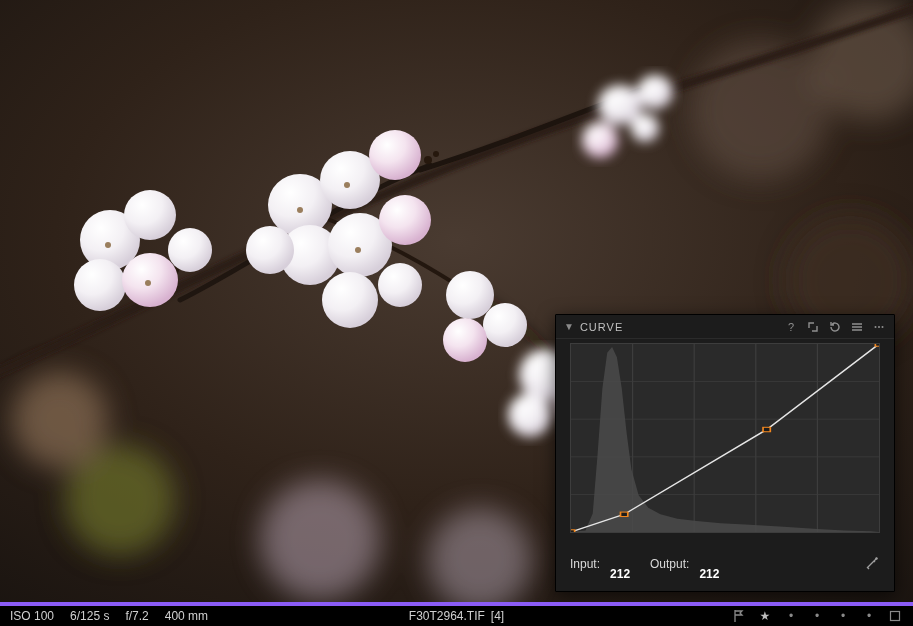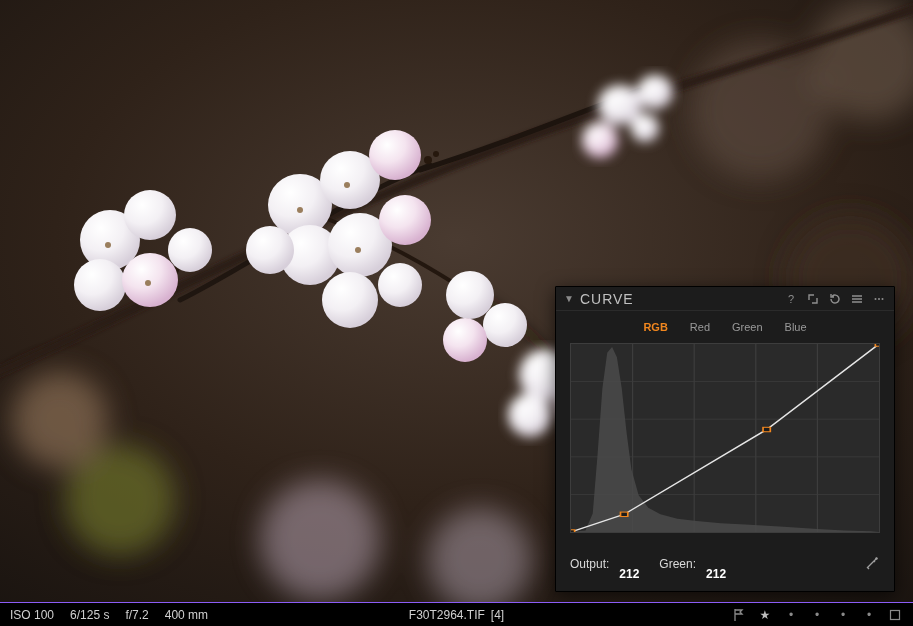--- a/index.html
+++ b/index.html
@@ -48,21 +48,21 @@
   }
   .disclosure {
     color: #8a8a8a;
     font-size: 10px;
     margin-right: 6px;
     cursor: pointer;
   }
   .panel-title {
     flex: 1;
     letter-spacing: 1px;
-    font-size: 14px;
+    font-size: 11px;
     color: #c0c0c0;
   }
   .panel-tools {
     display: flex;
     align-items: center;
     gap: 8px;
   }
   .panel-tools .icn {
     width: 14px;
     height: 14px;
@@ -127,21 +127,21 @@
     position: absolute;
     left: 0; right: 0; bottom: 0;
     height: 24px;
     background: #000;
     color: #d0d0d0;
     font-size: 12px;
     display: flex;
     align-items: center;
     padding: 0 10px;
     gap: 16px;
-    border-top: 1px solid #8b5cf6;
+    border-top: 4px solid #8b5cf6;
   }
   .statusbar .center {
     position: absolute;
     left: 50%;
     transform: translateX(-50%);
     display: flex;
     gap: 6px;
     align-items: center;
   }
   .statusbar .right {
@@ -293,26 +293,20 @@
         <span class="icn">
           <svg viewBox="0 0 12 12" width="12" height="12" fill="currentColor">
               <circle cx="2.5" cy="6" r="1"></circle>
               <circle cx="6" cy="6" r="1"></circle>
               <circle cx="9.5" cy="6" r="1"></circle>
             </svg>
         </span>
       </div>
     </div>
 
-    <div class="channel-tabs">
-      <span class="tab active">RGB</span>
-      <span class="tab">Red</span>
-      <span class="tab">Green</span>
-      <span class="tab">Blue</span>
-    </div>
 
     <div class="curve-area">
       <div class="curve-graph">
         <svg viewBox="0 0 255 255" preserveAspectRatio="none">
 
           <g stroke="#3d3d3d" stroke-width="1" shape-rendering="crispEdges">
             <line x1="51" y1="0" x2="51" y2="255"></line>
             <line x1="102" y1="0" x2="102" y2="255"></line>
             <line x1="153" y1="0" x2="153" y2="255"></line>
             <line x1="204" y1="0" x2="204" y2="255"></line>
@@ -330,23 +324,23 @@
               <rect x="-3" y="252" width="6" height="6" fill="#1c1c1c" stroke="#f0861e" stroke-width="1.4"></rect>
               <rect x="41" y="228" width="6" height="6" fill="#1c1c1c" stroke="#f0861e" stroke-width="1.4"></rect>
               <rect x="159" y="113" width="6" height="6" fill="#1c1c1c" stroke="#f0861e" stroke-width="1.4"></rect>
               <rect x="252" y="-3" width="6" height="6" fill="#1c1c1c" stroke="#f0861e" stroke-width="1.4"></rect>
             </g>
         </svg>
       </div>
     </div>
 
     <div class="io-row">
+      <span class="lbl">Input:</span>
+      <span class="val">212</span>
       <span class="lbl">Output:</span>
-      <span class="val">212</span>
-      <span class="lbl">Green:</span>
       <span class="val">212</span>
       <span class="spacer"></span>
       <span class="picker">
         <svg viewBox="0 0 16 16" width="16" height="16" fill="none" stroke="currentColor" stroke-width="1.3">
           <path d="M3 13l5-5m2-2l3-3m-3 3l-2 2m2-2l1 1m-6 6l-1 1"></path>
           <circle cx="12.5" cy="3.5" r="1.2" fill="currentColor" stroke="none"></circle>
         </svg>
       </span>
     </div>
   </div>

